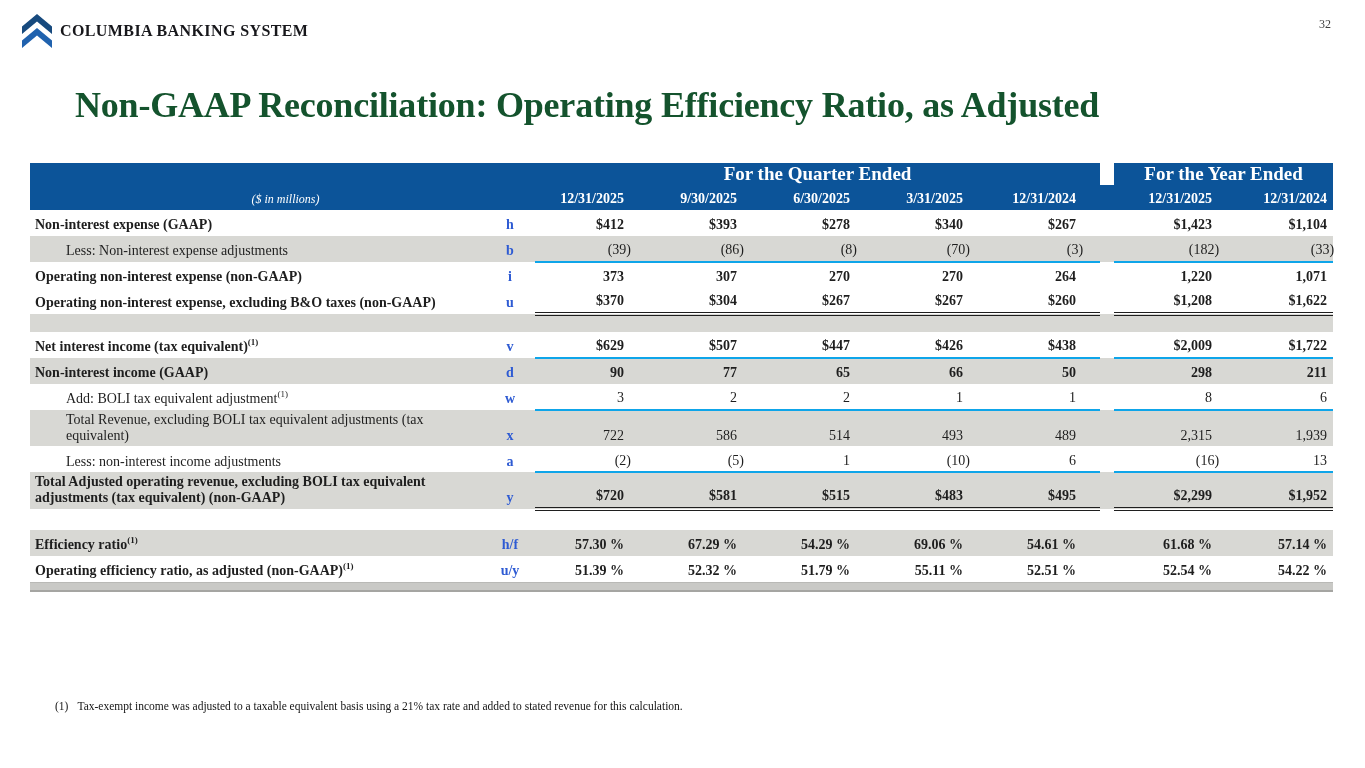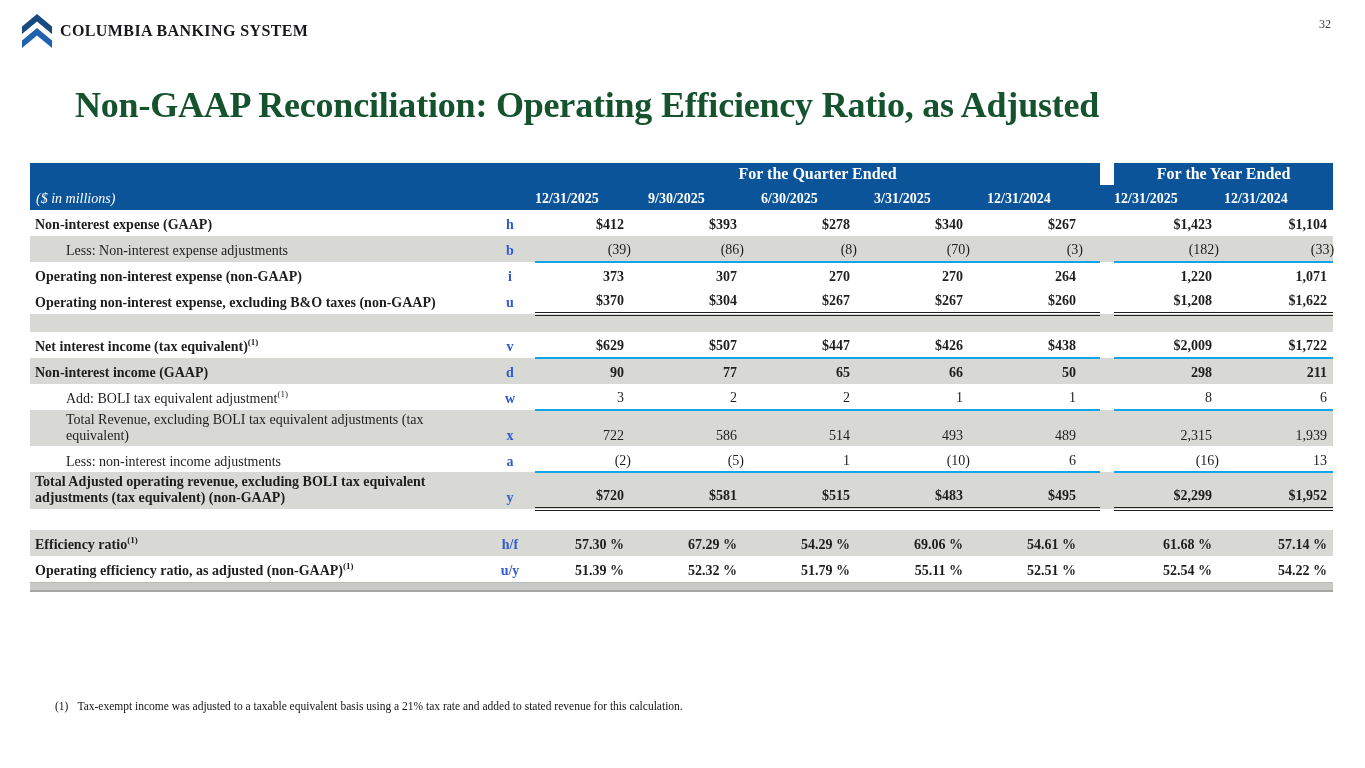--- a/index.html
+++ b/index.html
@@ -13,23 +13,23 @@
   .logo svg{display:block;}
   .brand{font-size:16px;font-weight:bold;letter-spacing:.4px;color:#17171b;white-space:nowrap;}
   .pagenum{position:absolute;right:34px;top:17px;font-size:12px;color:#3f3f3f;}
   .title{position:absolute;left:75px;top:84px;font-size:36px;font-weight:bold;color:#14532d;letter-spacing:-.2px;white-space:nowrap;}
   
   .tablewrap{position:absolute;left:30px;top:163px;width:1303px;}
   table{border-collapse:collapse;table-layout:fixed;width:1303px;font-size:14px;}
   th,td{padding:0;vertical-align:bottom;}
   thead th{background:var(--header-blue);color:#fff;height:22px;}
   th.gapw{background:#ffffff;}
-  .ghdr{font-size:16px;font-weight:bold;text-align:center;vertical-align:middle;}
-  .units{font-style:italic;font-weight:normal;text-align:left;padding-left:6px;padding-bottom:3px;font-size:14px;}
-  .datehdr{text-align:left;font-weight:bold;padding-bottom:3px;}
+  .ghdr{font-size:19px;font-weight:bold;text-align:center;vertical-align:middle;}
+  .units{font-style:italic;font-weight:normal;text-align:center;padding-left:6px;padding-bottom:3px;font-size:12px;}
+  .datehdr{text-align:right;font-weight:bold;padding-bottom:3px;}
   tbody td{height:21px;padding-bottom:3px;line-height:1.12;}
   tr.gray td{background:var(--row-gray);}
   td.label{padding-left:5px;padding-top:2px;}
   td.indent{padding-left:36px;}
   td.code{text-align:center;font-weight:bold;color:var(--code-blue);}
   td.val{text-align:right;white-space:nowrap;}
   .b{font-weight:bold;}
   .q{padding-right:24px;}
   .y1{padding-right:12px;}
   .y2{padding-right:6px;}

